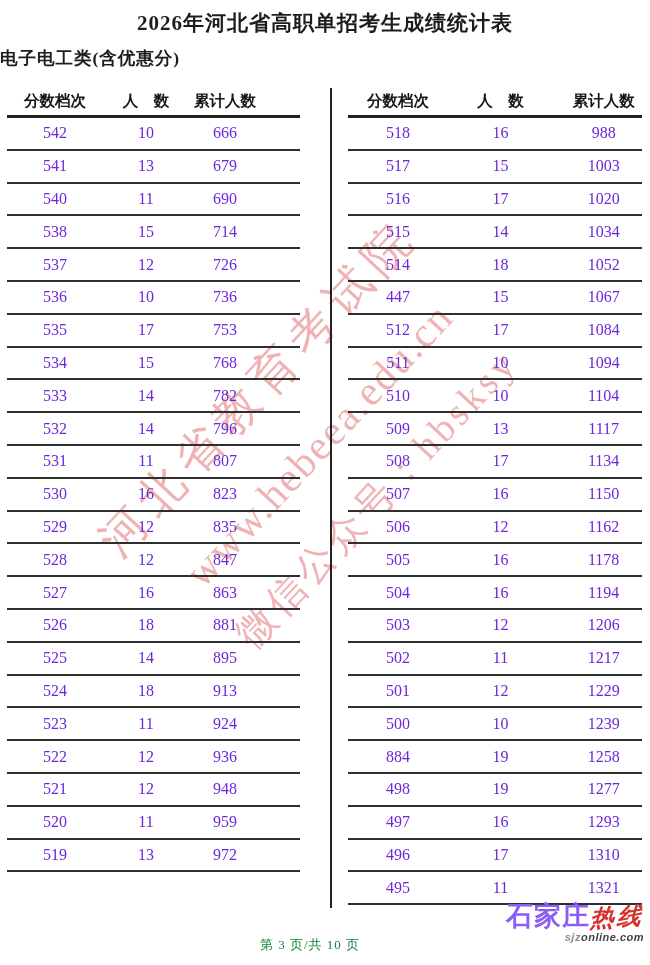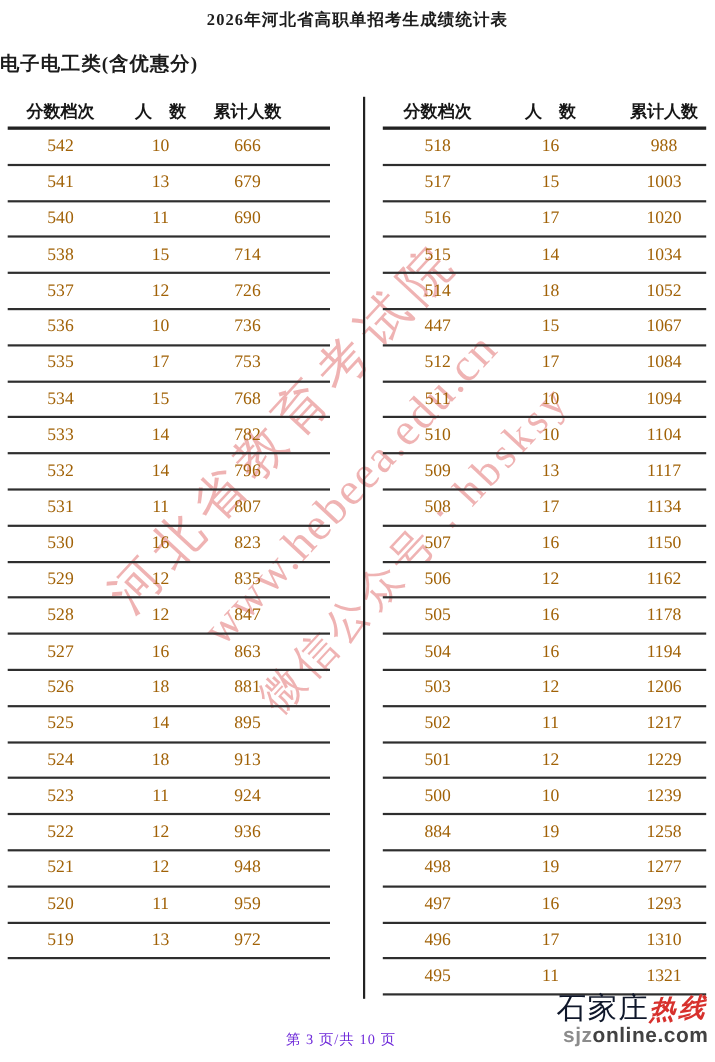--- a/index.html
+++ b/index.html
@@ -7,21 +7,21 @@
     position:relative;
     width:650px;height:965px;
     background:#ffffff;
     overflow:hidden;
     font-family:"Liberation Serif","DejaVu Serif",serif;
     color:#1f1f1f;
   }
   
   .doc-title{
     position:absolute;top:9px;left:0;width:650px;
-    text-align:center;font-size:15px;font-weight:bold;
+    text-align:center;font-size:21px;font-weight:bold;
     letter-spacing:1px;color:#1c1c1c;z-index:2;
   }
   .doc-subtitle{
     position:absolute;top:46px;left:0;width:650px;
     text-align:left;font-size:17.5px;font-weight:bold;
     letter-spacing:1px;color:#1c1c1c;z-index:2;
   }
   
   .watermark{
     position:absolute;left:36px;top:162px;width:560px;height:560px;
@@ -42,50 +42,50 @@
     background:#222;z-index:2;
   }
   .hdr-row{
     display:flex;height:27px;align-items:center;
     border-bottom:3px solid #222;
     font-weight:bold;font-size:15.5px;color:#161616;
   }
   .data-row{
     display:flex;height:30.8px;align-items:center;
     border-bottom:2px solid #2e2e2e;
-    font-size:16px;color:#a16207;
+    font-size:16px;color:#6d28d9;
   }
   .cell{text-align:center;}
   .tbl-left .c1{width:96px;}
   .tbl-left .c2{width:86px;}
   .tbl-left .c3{width:72px;}
   .tbl-right .c1{width:104px;}
   .tbl-right .c2{width:110px;}
   .tbl-right .c3{width:80px;padding-left:12px;}
   
   .note{
     position:absolute;left:8px;top:911px;
     font-size:12.5px;font-weight:bold;color:#222;z-index:2;
     letter-spacing:0.5px;
   }
   .page-num{
     position:absolute;left:310px;top:936px;transform:translateX(-50%);
-    font-size:13px;color:#6d28d9;z-index:2;letter-spacing:1px;white-space:nowrap;text-align:center;
+    font-size:13px;color:#15803d;z-index:2;letter-spacing:1px;white-space:nowrap;text-align:center;
   }
   
   .logo{
     position:absolute;right:6px;top:903px;z-index:2;
     text-align:right;line-height:1;
     font-family:"Liberation Sans","DejaVu Sans",sans-serif;
   }
   .logo-cn{white-space:nowrap;}
-  .logo-cn-dark{font-size:27px;font-weight:400;color:#0f172a;letter-spacing:1px;margin-left:24px;}
+  .logo-cn-dark{font-size:27px;font-weight:700;color:#8b5cf6;letter-spacing:1px;margin-left:24px;}
   .logo-cn-red{font-size:24px;font-weight:bold;color:#d7312d;font-style:italic;
     display:inline-block;transform:skewX(-8deg) rotate(-3deg);letter-spacing:3px;}
-  .logo-domain{margin-top:2px;font-size:19px;font-weight:bold;letter-spacing:0.5px;}
+  .logo-domain{margin-top:2px;font-size:11px;font-weight:bold;letter-spacing:0.5px;font-style:italic;}
   .logo-sjz{color:#8c8c8c;}
   .logo-online{color:#424242;}
 </style>
 </head>
 <body>
 
 <div id="page">
 
   <div class="doc-title">2026年河北省高职单招考生成绩统计表</div>
   <div class="doc-subtitle">电子电工类(含优惠分)</div>

